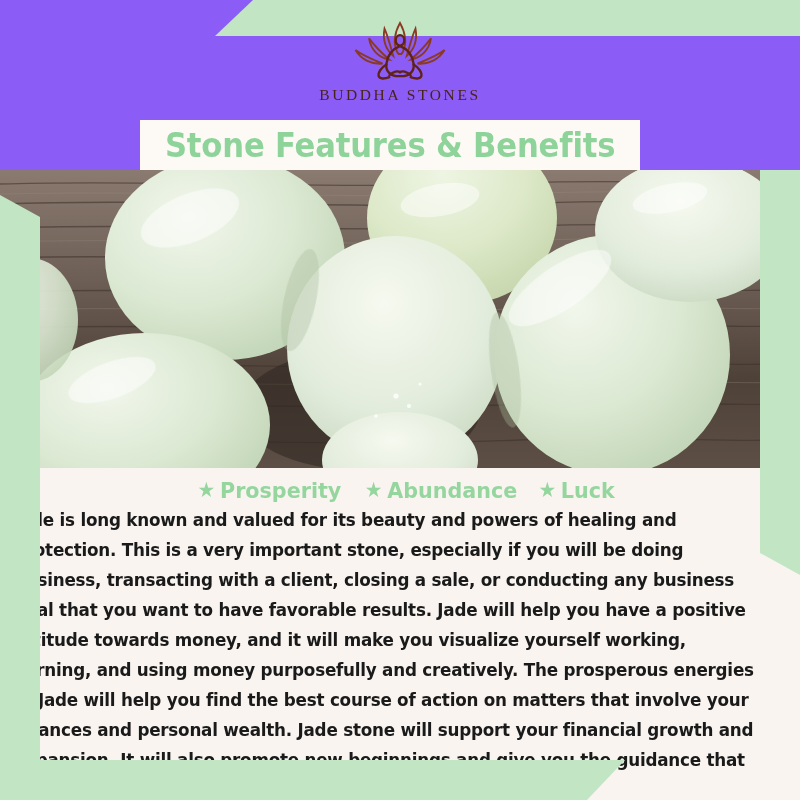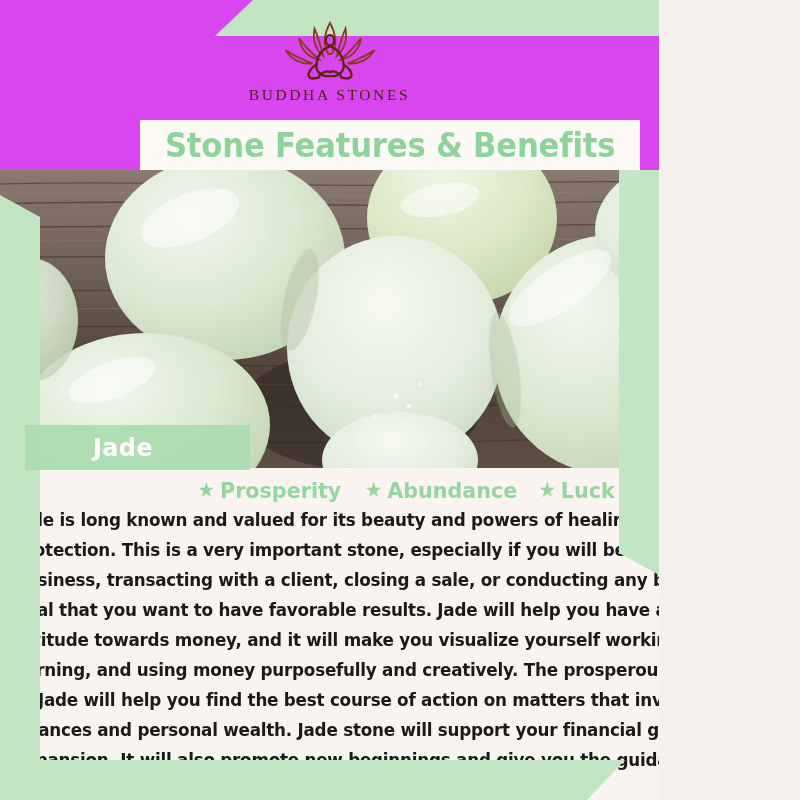--- a/index.html
+++ b/index.html
@@ -9,23 +9,23 @@
   body {
     width: 800px;
     height: 800px;
     overflow: hidden;
     font-family: "Liberation Sans", sans-serif;
     background: #f7f1ed;
   }
 
   .poster {
     position: relative;
-    width: 659px;
+    width: 800px;
     height: 800px;
-    background: #d946ef;
+    background: #8b5cf6;
     overflow: hidden;
   }
 
   
   .deco-top-right {
     position: absolute;
     top: 0;
     left: 215px;
     width: 585px;
     height: 36px;
@@ -303,23 +303,20 @@
         <circle cx="376" cy="246" r="1.8"></circle>
         <circle cx="420" cy="214" r="1.6"></circle>
       </g>
       <g fill="#a8bb9c" opacity="0.35">
         <ellipse cx="300" cy="130" rx="16" ry="52" transform="rotate(12 300 130)"></ellipse>
         <ellipse cx="505" cy="200" rx="14" ry="58" transform="rotate(-8 505 200)"></ellipse>
       </g>
     </svg>
   </div>
 
-  <div class="jade-band">
-    <span class="jade-label">Jade</span>
-  </div>
 
   <div class="content">
     <div class="benefits">
       <span class="benefit">
         <span class="star">★</span>
         <span>Prosperity</span>
       </span>
       <span class="benefit">
         <span class="star">★</span>
         <span>Abundance</span>

